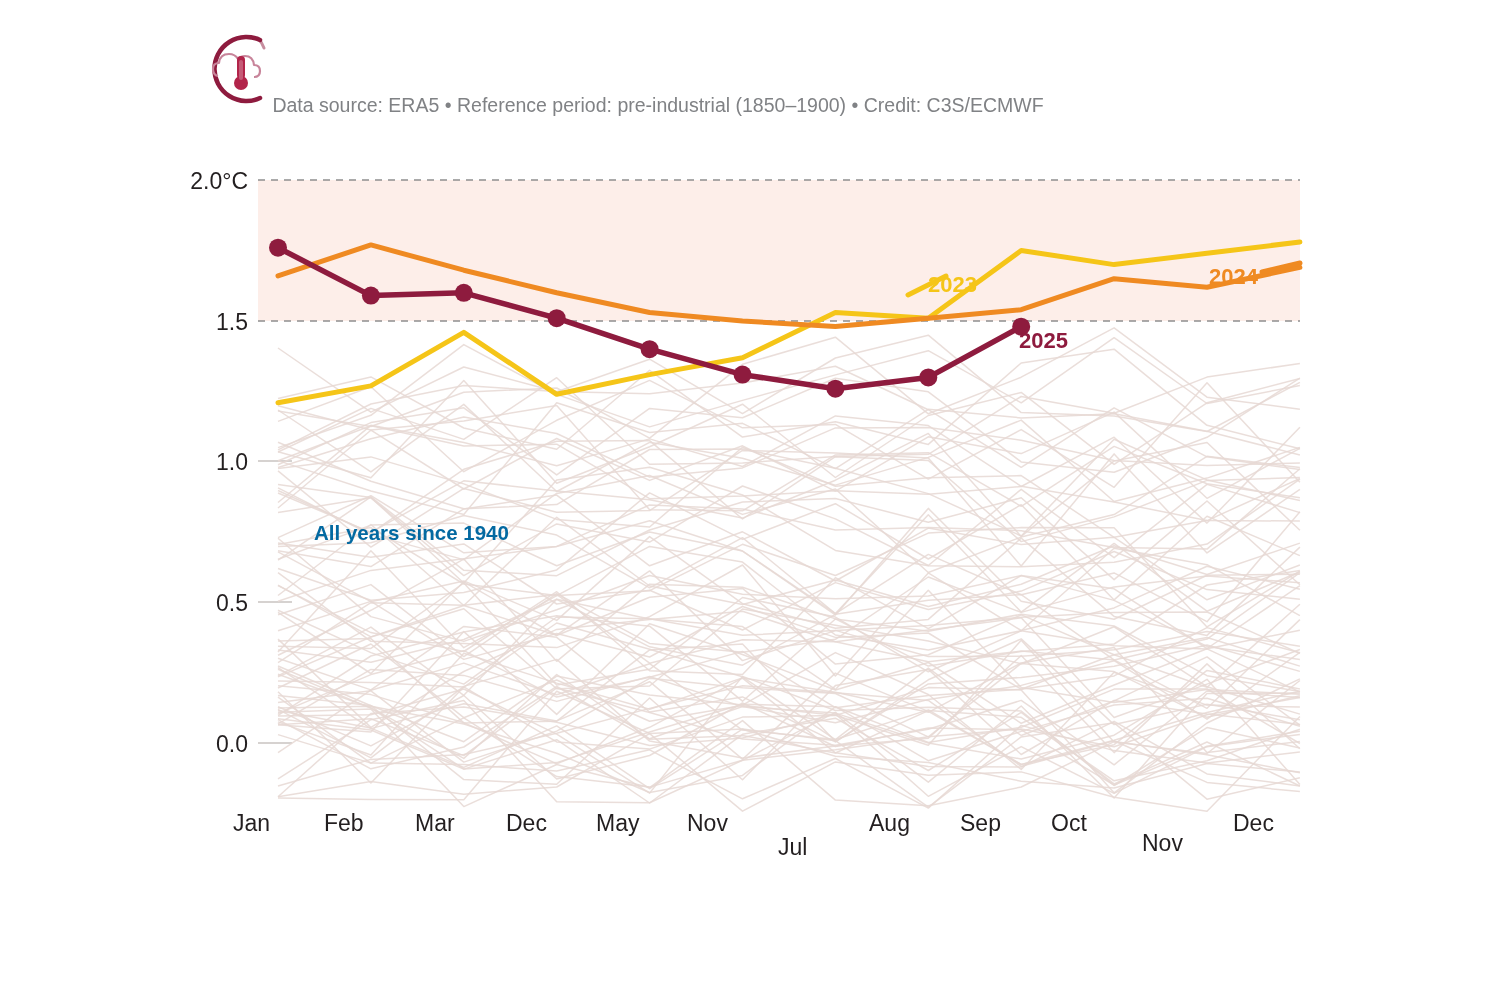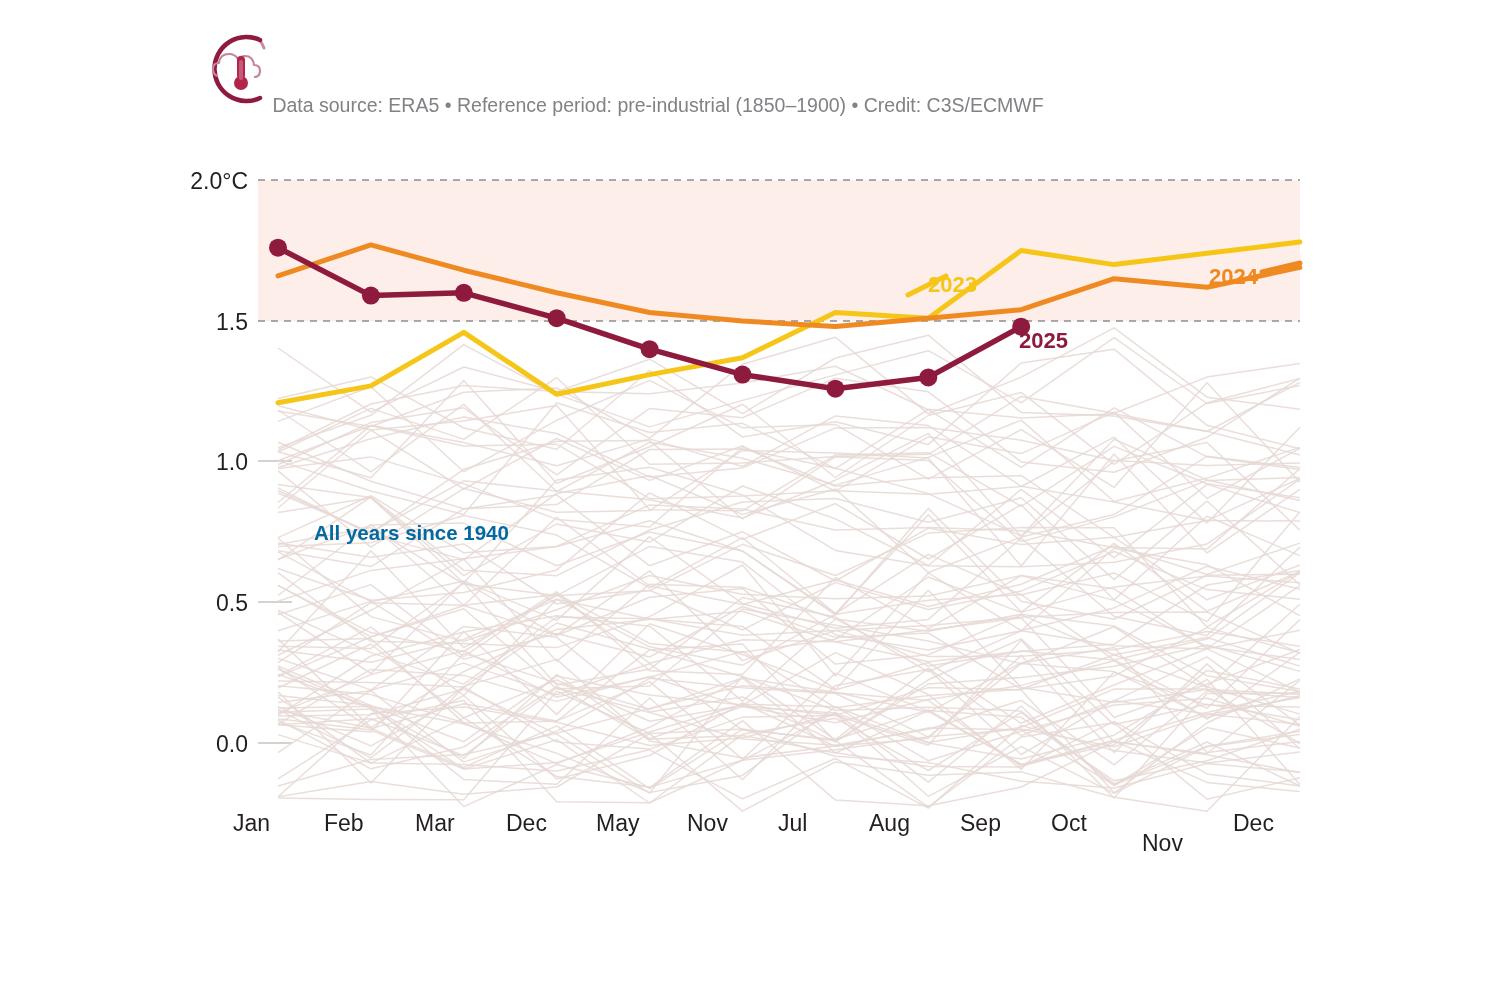--- a/index.html
+++ b/index.html
@@ -208,21 +208,21 @@
     <div class="ytick" style="left:168px;top:449px;width:80px;">1.0</div>
     <div class="ytick" style="left:168px;top:590px;width:80px;">0.5</div>
     <div class="ytick" style="left:168px;top:731px;width:80px;">0.0</div>
 
     <div class="xtick" style="left:233px;">Jan</div>
     <div class="xtick" style="left:324px;">Feb</div>
     <div class="xtick" style="left:415px;">Mar</div>
     <div class="xtick" style="left:506px;">Dec</div>
     <div class="xtick" style="left:596px;">May</div>
     <div class="xtick" style="left:687px;">Nov</div>
-    <div class="xtick" style="left:778px;">Jul</div>
+    <div class="xtick" style="left:778px;margin-top:24px;">Jul</div>
     <div class="xtick" style="left:869px;">Aug</div>
     <div class="xtick" style="left:960px;">Sep</div>
     <div class="xtick" style="left:1051px;">Oct</div>
     <div class="xtick" style="left:1142px;margin-top:20px;">Nov</div>
     <div class="xtick" style="left:1233px;">Dec</div>
 
     <div class="ann bold" style="left:314px;top:521px;">All years since 1940</div>
 
     <div class="series-label" style="left:928px;top:272px;color:#F5C518;">2023</div>
     <div class="series-label" style="left:1209px;top:264px;color:#EF8A22;">2024</div>

